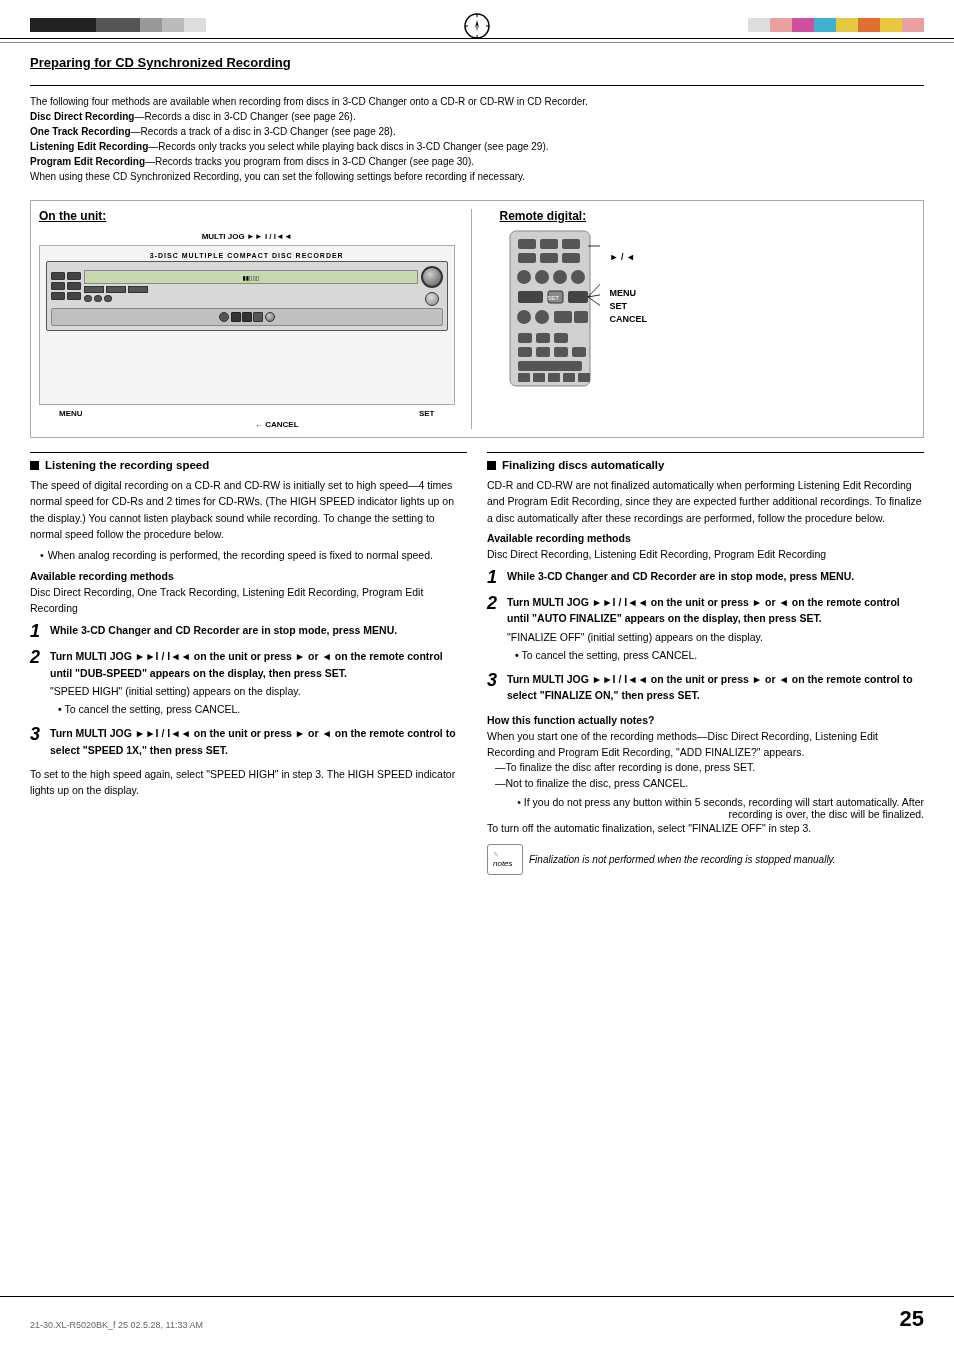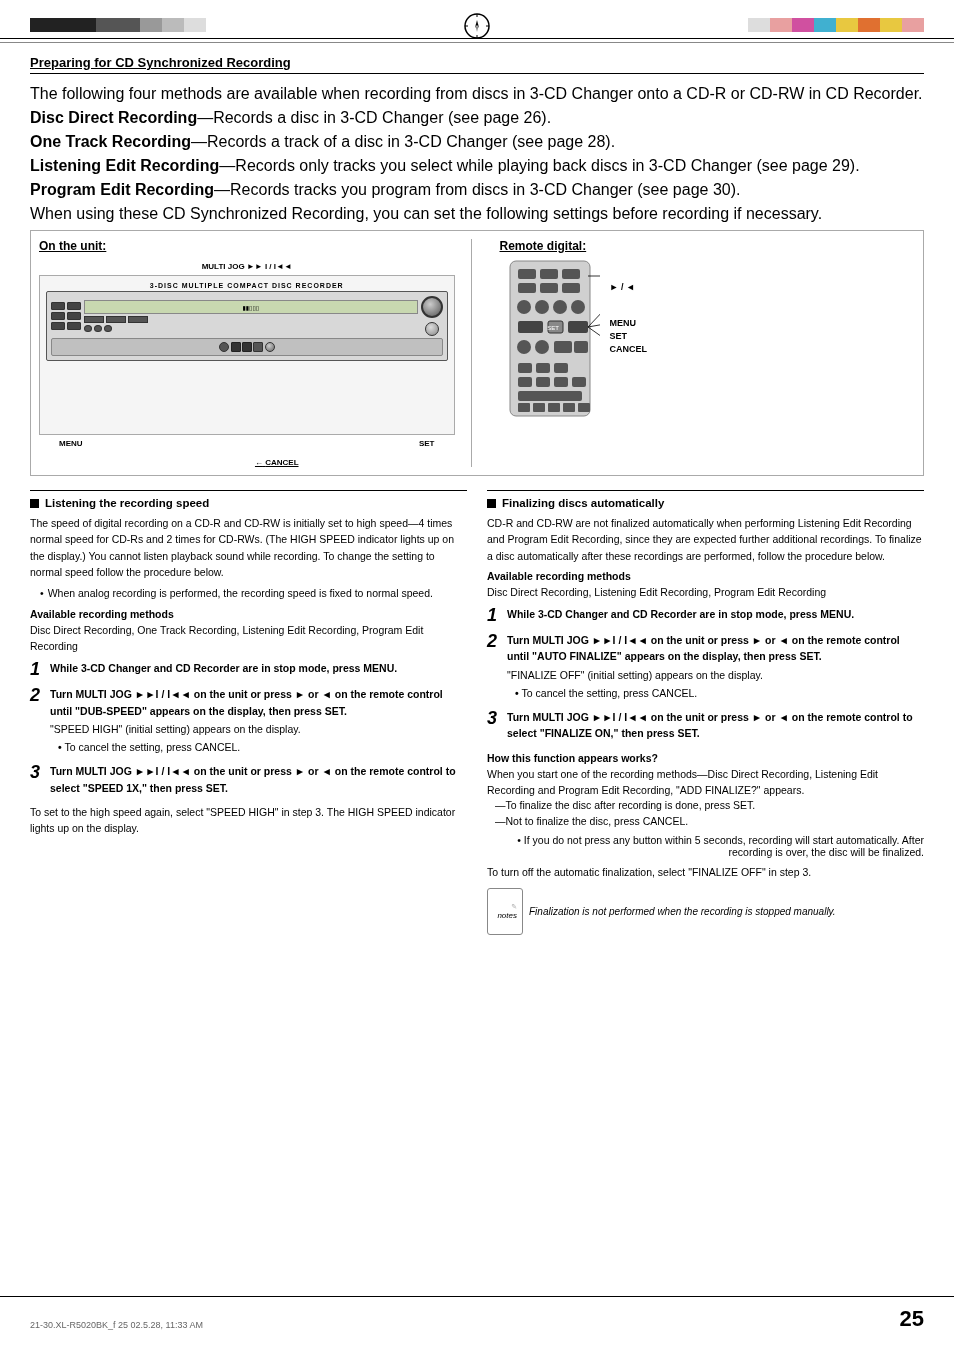--- a/index.html
+++ b/index.html
@@ -69,28 +69,28 @@
       right: 30px;
     }
 
     
     .section-title {
       font-size: 13px;
       font-weight: bold;
       text-decoration: underline;
       margin-bottom: 8px;
       border-bottom: 1px solid #000;
-      padding-bottom: 3px;
+      padding-bottom: 15px;
     }
 
     
     .intro-text {
-      font-size: 16px;
+      font-size: 10px;
       line-height: 1.5;
-      margin-bottom: 4px;
+      margin-bottom: 16px;
     }
     .intro-text .bold { font-weight: bold; }
 
     
     .diagram-section {
       display: flex;
       gap: 20px;
       margin-bottom: 14px;
       border: 1px solid #aaa;
       padding: 8px;
@@ -224,21 +224,20 @@
     }
     .step-bullet {
       font-size: 10.5px;
       margin-left: 8px;
       margin-top: 2px;
     }
 
     
     .to-set-text {
       font-size: 10.5px;
-      margin-top: 6px;
       line-height: 1.55;
     }
 
     
     .page-number {
       position: absolute;
       bottom: 20px;
       right: 30px;
       font-size: 22px;
       font-weight: bold;
@@ -388,21 +387,21 @@
               </div>
             </div>
           </div>
         </div>
       </div>
 
       <div style="display:flex; justify-content:space-between; font-size:8px; font-weight:bold; margin-top:4px; padding:0 20px;">
         <span>MENU</span>
         <span>SET</span>
       </div>
-      <div style="text-align:center; font-size:8px; margin-top:10px;text-decoration:underline;">
+      <div style="text-align:center; font-size:8px; margin-top:2px;">
         <span style="margin-left:60px;">←</span>
         <span class="cancel-label">CANCEL</span>
       </div>
     </div>
 
     <div class="diagram-right">
       <div class="diagram-subtitle">Remote digital:</div>
       <div style="display:flex; gap:10px; align-items:flex-start;">
 
         <div style="width:100px;">
@@ -548,33 +547,33 @@
       </div>
 
       <div class="step-item">
         <span class="step-number">3</span>
         <div class="step-content">
           <span class="bold">Turn MULTI JOG ►►I / I◄◄ on the unit or press ► or ◄ on the remote control to select "FINALIZE ON," then press SET.</span>
         </div>
       </div>
 
       <div class="finalize-section">
-        <div class="sub-header">How this function appears works?</div>
+        <div class="sub-header">How this function actually notes?</div>
         <div class="how-works-text">When you start one of the recording methods—Disc Direct Recording, Listening Edit Recording and Program Edit Recording, "ADD FINALIZE?" appears.</div>
         <div class="em-dash-text">—To finalize the disc after recording is done, press SET.</div>
         <div class="em-dash-text">—Not to finalize the disc, press CANCEL.</div>
         <div class="step-bullet" style="margin-top:4px;text-align:right;">
           <span class="bold">• </span><span>If you do not press any button within 5 seconds, recording will start automatically. After recording is over, the disc will be finalized.</span>
         </div>
         <div class="to-set-text">
           <span class="bold">To turn off the automatic finalization,</span><span> select "FINALIZE OFF" in step 3.</span>
         </div>
 
         <div style="margin-top:8px;display:flex;align-items:center;gap:6px;">
-          <div style="border:1px solid #888;border-radius:3px;padding:14px 5px;display:flex;flex-direction:column;align-items:flex-end;min-width:36px;">
+          <div style="border:1px solid #888;border-radius:3px;padding:6px 5px;display:flex;flex-direction:column;align-items:flex-start;min-width:36px;">
             <span style="font-size:7px;color:#aaa;">✎</span>
             <span style="font-size:8px;font-style:italic;">notes</span>
           </div>
           <span style="font-size:10px;font-style:italic;">Finalization is not performed when the recording is stopped manually.</span>
         </div>
       </div>
     </div>
   </div>
 
 </div>

